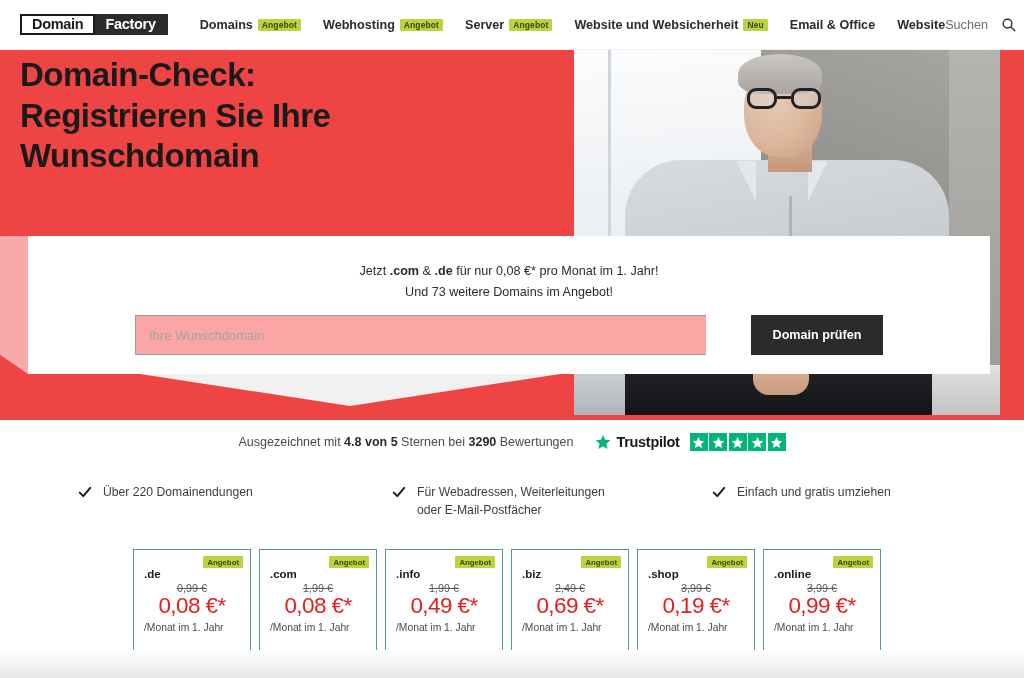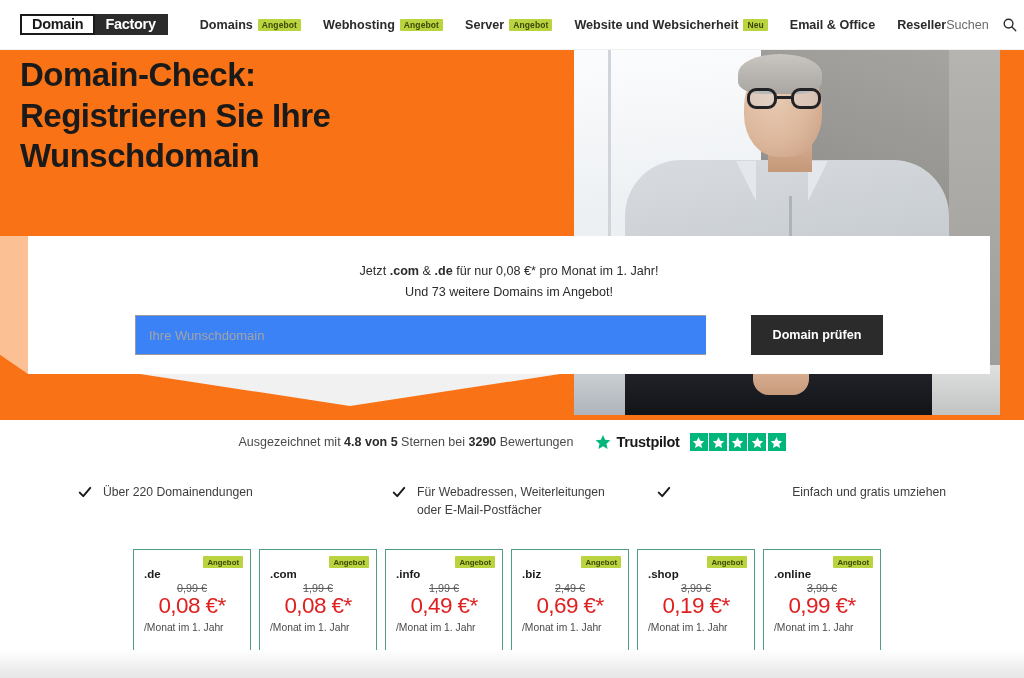--- a/index.html
+++ b/index.html
@@ -39,21 +39,21 @@
     padding:2px 4px 1.5px 4px; line-height:1;
     border-radius:1px; letter-spacing:0.1px;
   }
   .nav-right { display:flex; align-items:center; gap:13px; margin-right:22px; }
   .search-label { font-size:12.6px; color:#6b6b6b; cursor:pointer; }
   .search-ico { width:15px; height:15px; cursor:pointer; display:block; }
 
   
   .hero {
     position:absolute; top:50px; left:0; width:1024px; height:370px;
-    background:#f97316; overflow:hidden;
+    background:#ef4444; overflow:hidden;
   }
   .hero-photo {
     position:absolute; left:574px; top:0; width:426px; height:365px;
     overflow:hidden;
     background:#c9ccd0;
   }
   
   .ph-window {
     position:absolute; left:0; top:0; width:46%; height:100%;
     background:linear-gradient(175deg,#fbfcfd 0%,#eef1f4 40%,#e2e6ea 100%);
@@ -182,21 +182,21 @@
   .promo b { font-weight:bold; }
 
   .searchbar {
     position:absolute; left:107px; top:79px;
     display:flex; width:748px; height:40px;
   }
   .domain-input {
     flex:1; border:1px solid #9b9b9b; border-right:none;
     font-family:"Liberation Sans", sans-serif;
     font-size:13px; color:#2b2b2b; padding:8px 13px;
-    background:#3b82f6; outline:none;
+    background:#fca5a5; outline:none;
   }
   .domain-input::placeholder { color:#a4a4a4; }
   .check-btn {
     width:132px; background:#2b2b2b; color:#ffffff;
     font-family:"Liberation Sans", sans-serif;
     font-size:12.6px; font-weight:bold; border:none; cursor:pointer;margin-left:45px;
   }
 
   
   .rating {
@@ -214,21 +214,21 @@
     display:flex; align-items:center; justify-content:center;
   }
 
   
   .features {
     position:absolute; top:484px; left:0; width:1024px;
     display:flex; padding:0 78px;
   }
   .feature { flex:1; display:flex; gap:11px; align-items:flex-start; }
   .feature:nth-child(2) { justify-content:center; }
-  .feature:nth-child(3) { justify-content:space-between; }
+  .feature:nth-child(3) { justify-content:center; }
   .chk { width:14px; height:14px; flex:none; margin-top:1px; }
   .feature-text { font-size:12.2px; color:#3d3d3d; line-height:1.45; max-width:215px; }
 
   
   .cards {
     position:absolute; top:549px; left:133px;
     display:flex; gap:8px;
   }
   .card {
     width:118px; height:114px;
@@ -280,21 +280,21 @@
       <span class="badge">Angebot</span>
     </div>
     <div class="nav-item">
       <span>Website und Websicherheit</span>
       <span class="badge">Neu</span>
     </div>
     <div class="nav-item">
       <span>Email &amp; Office</span>
     </div>
     <div class="nav-item">
-      <span>Reseller</span>
+      <span>Website</span>
     </div>
   </div>
 
   <div class="nav-right">
     <span class="search-label">Suchen</span>
     <svg class="search-ico" viewBox="0 0 24 24" fill="none" stroke="#2b2b2b" stroke-width="2.2">
       <circle cx="10.5" cy="10.5" r="7"></circle>
       <line x1="16" y1="16" x2="22" y2="22" stroke-linecap="round"></line>
     </svg>
   </div>

